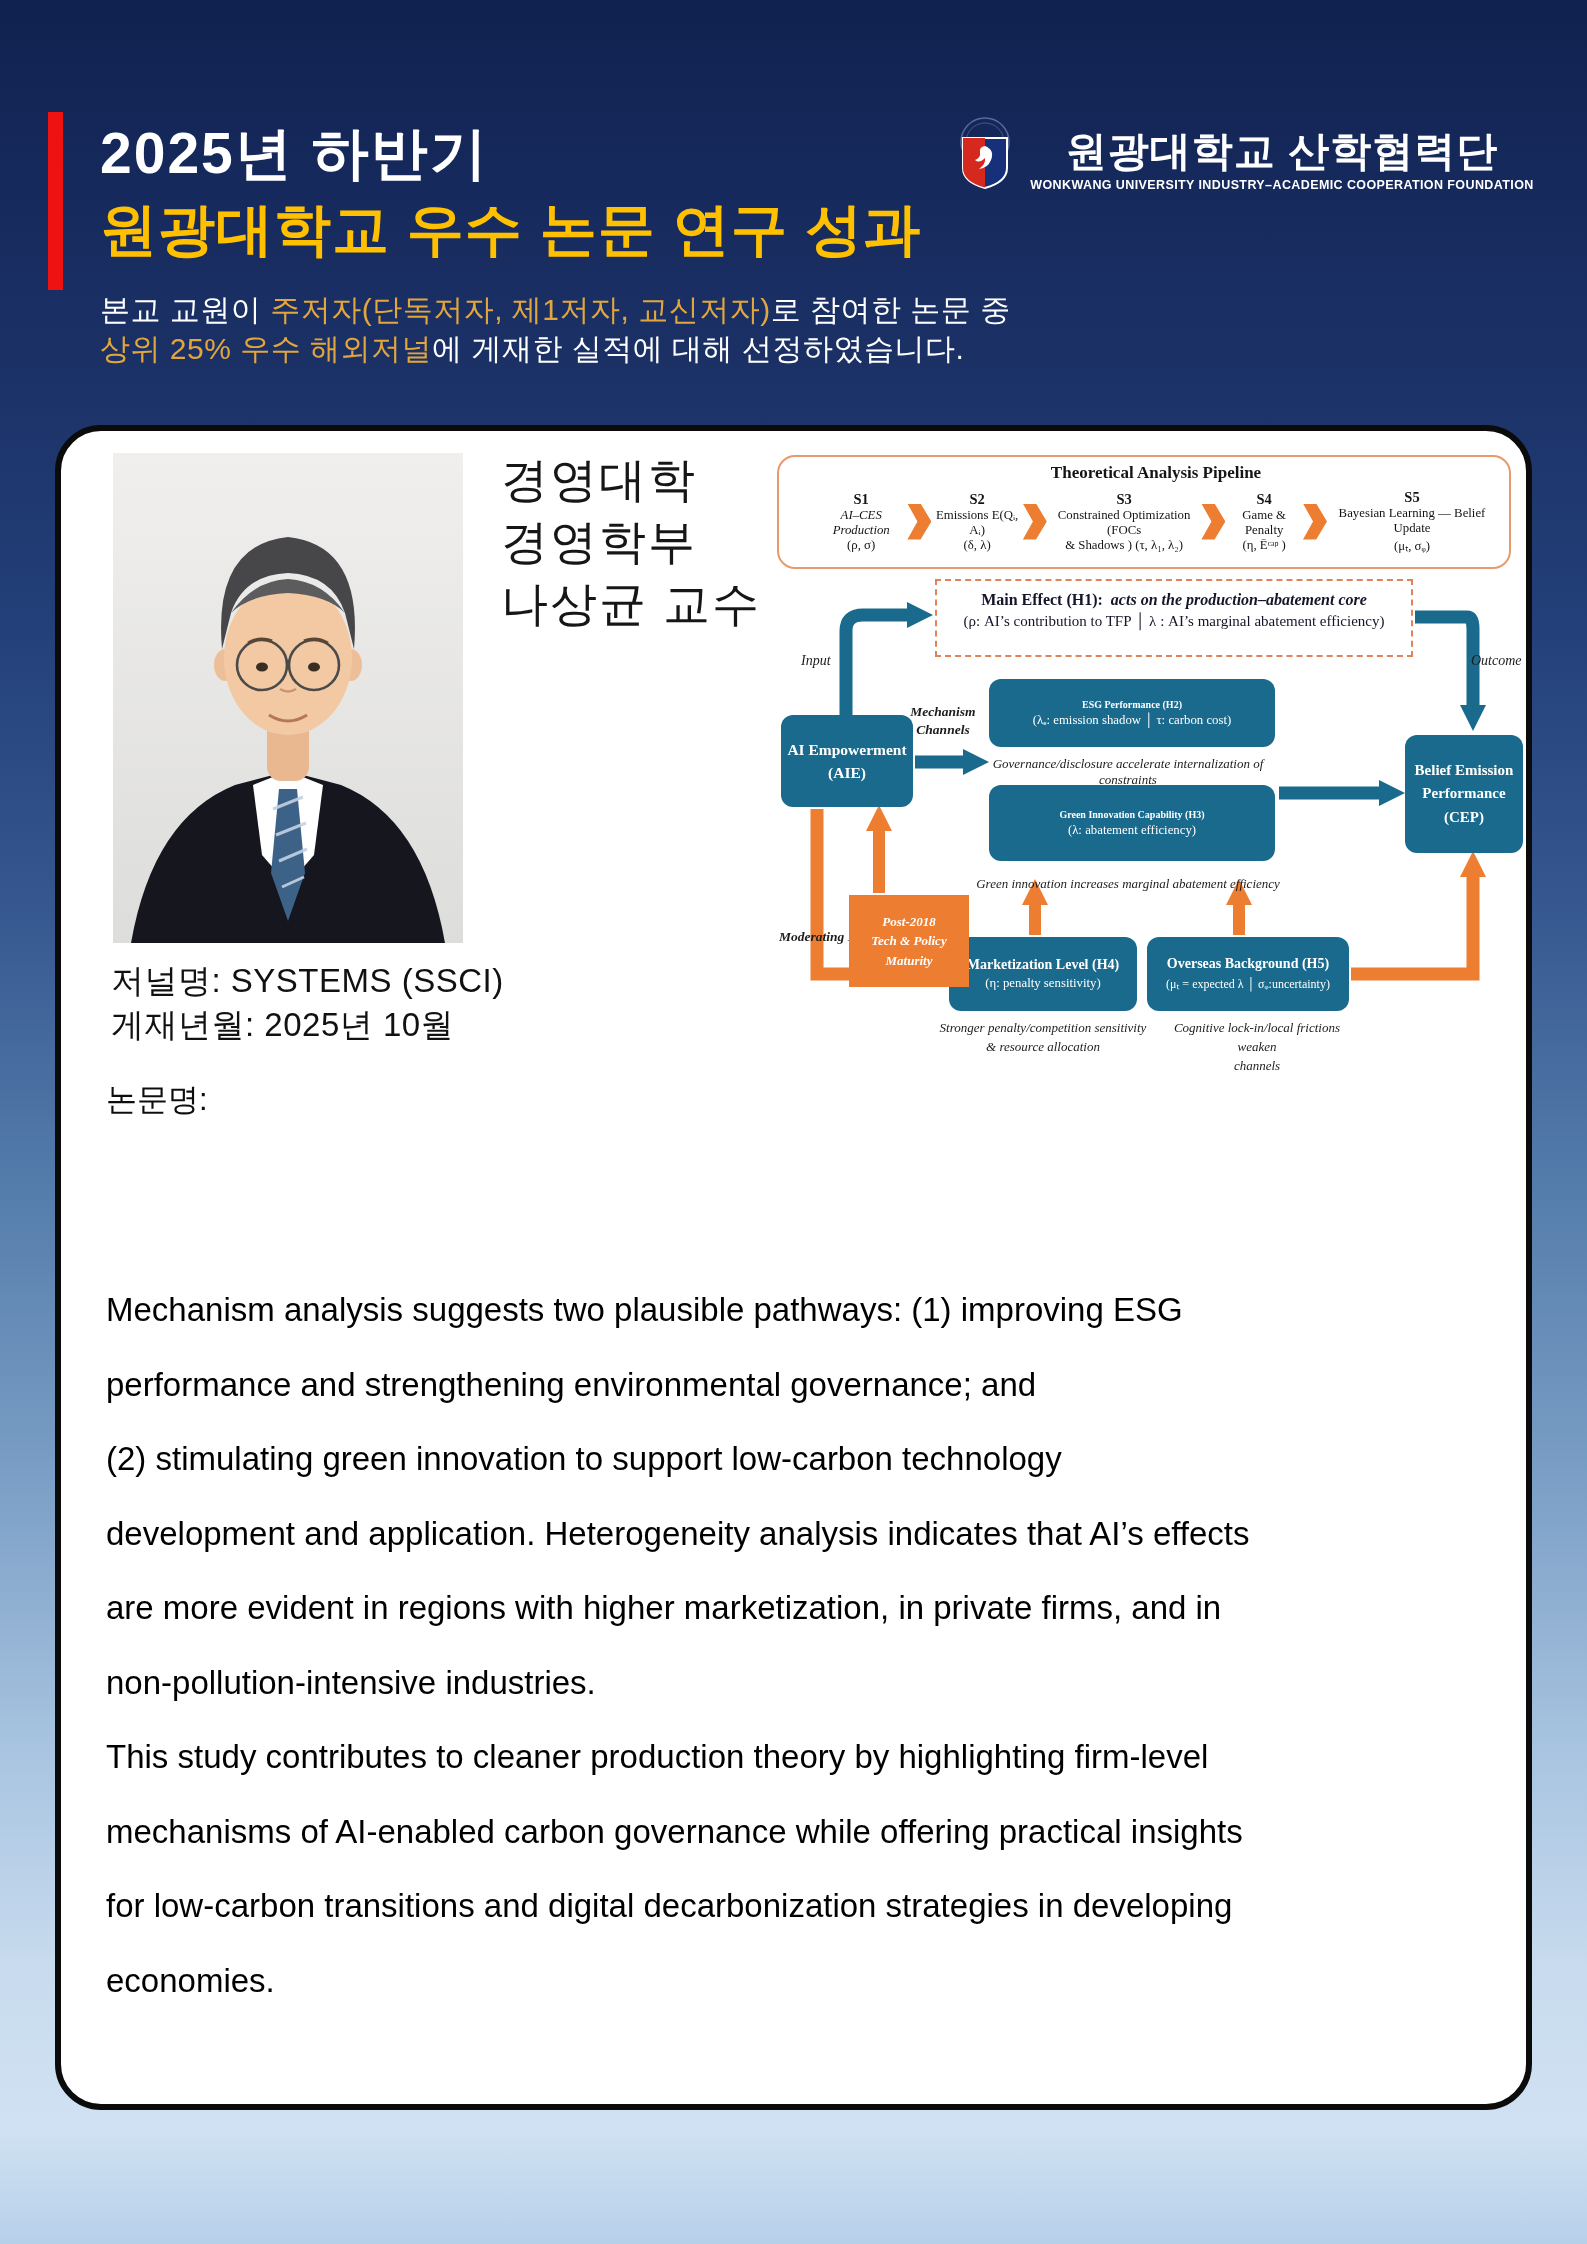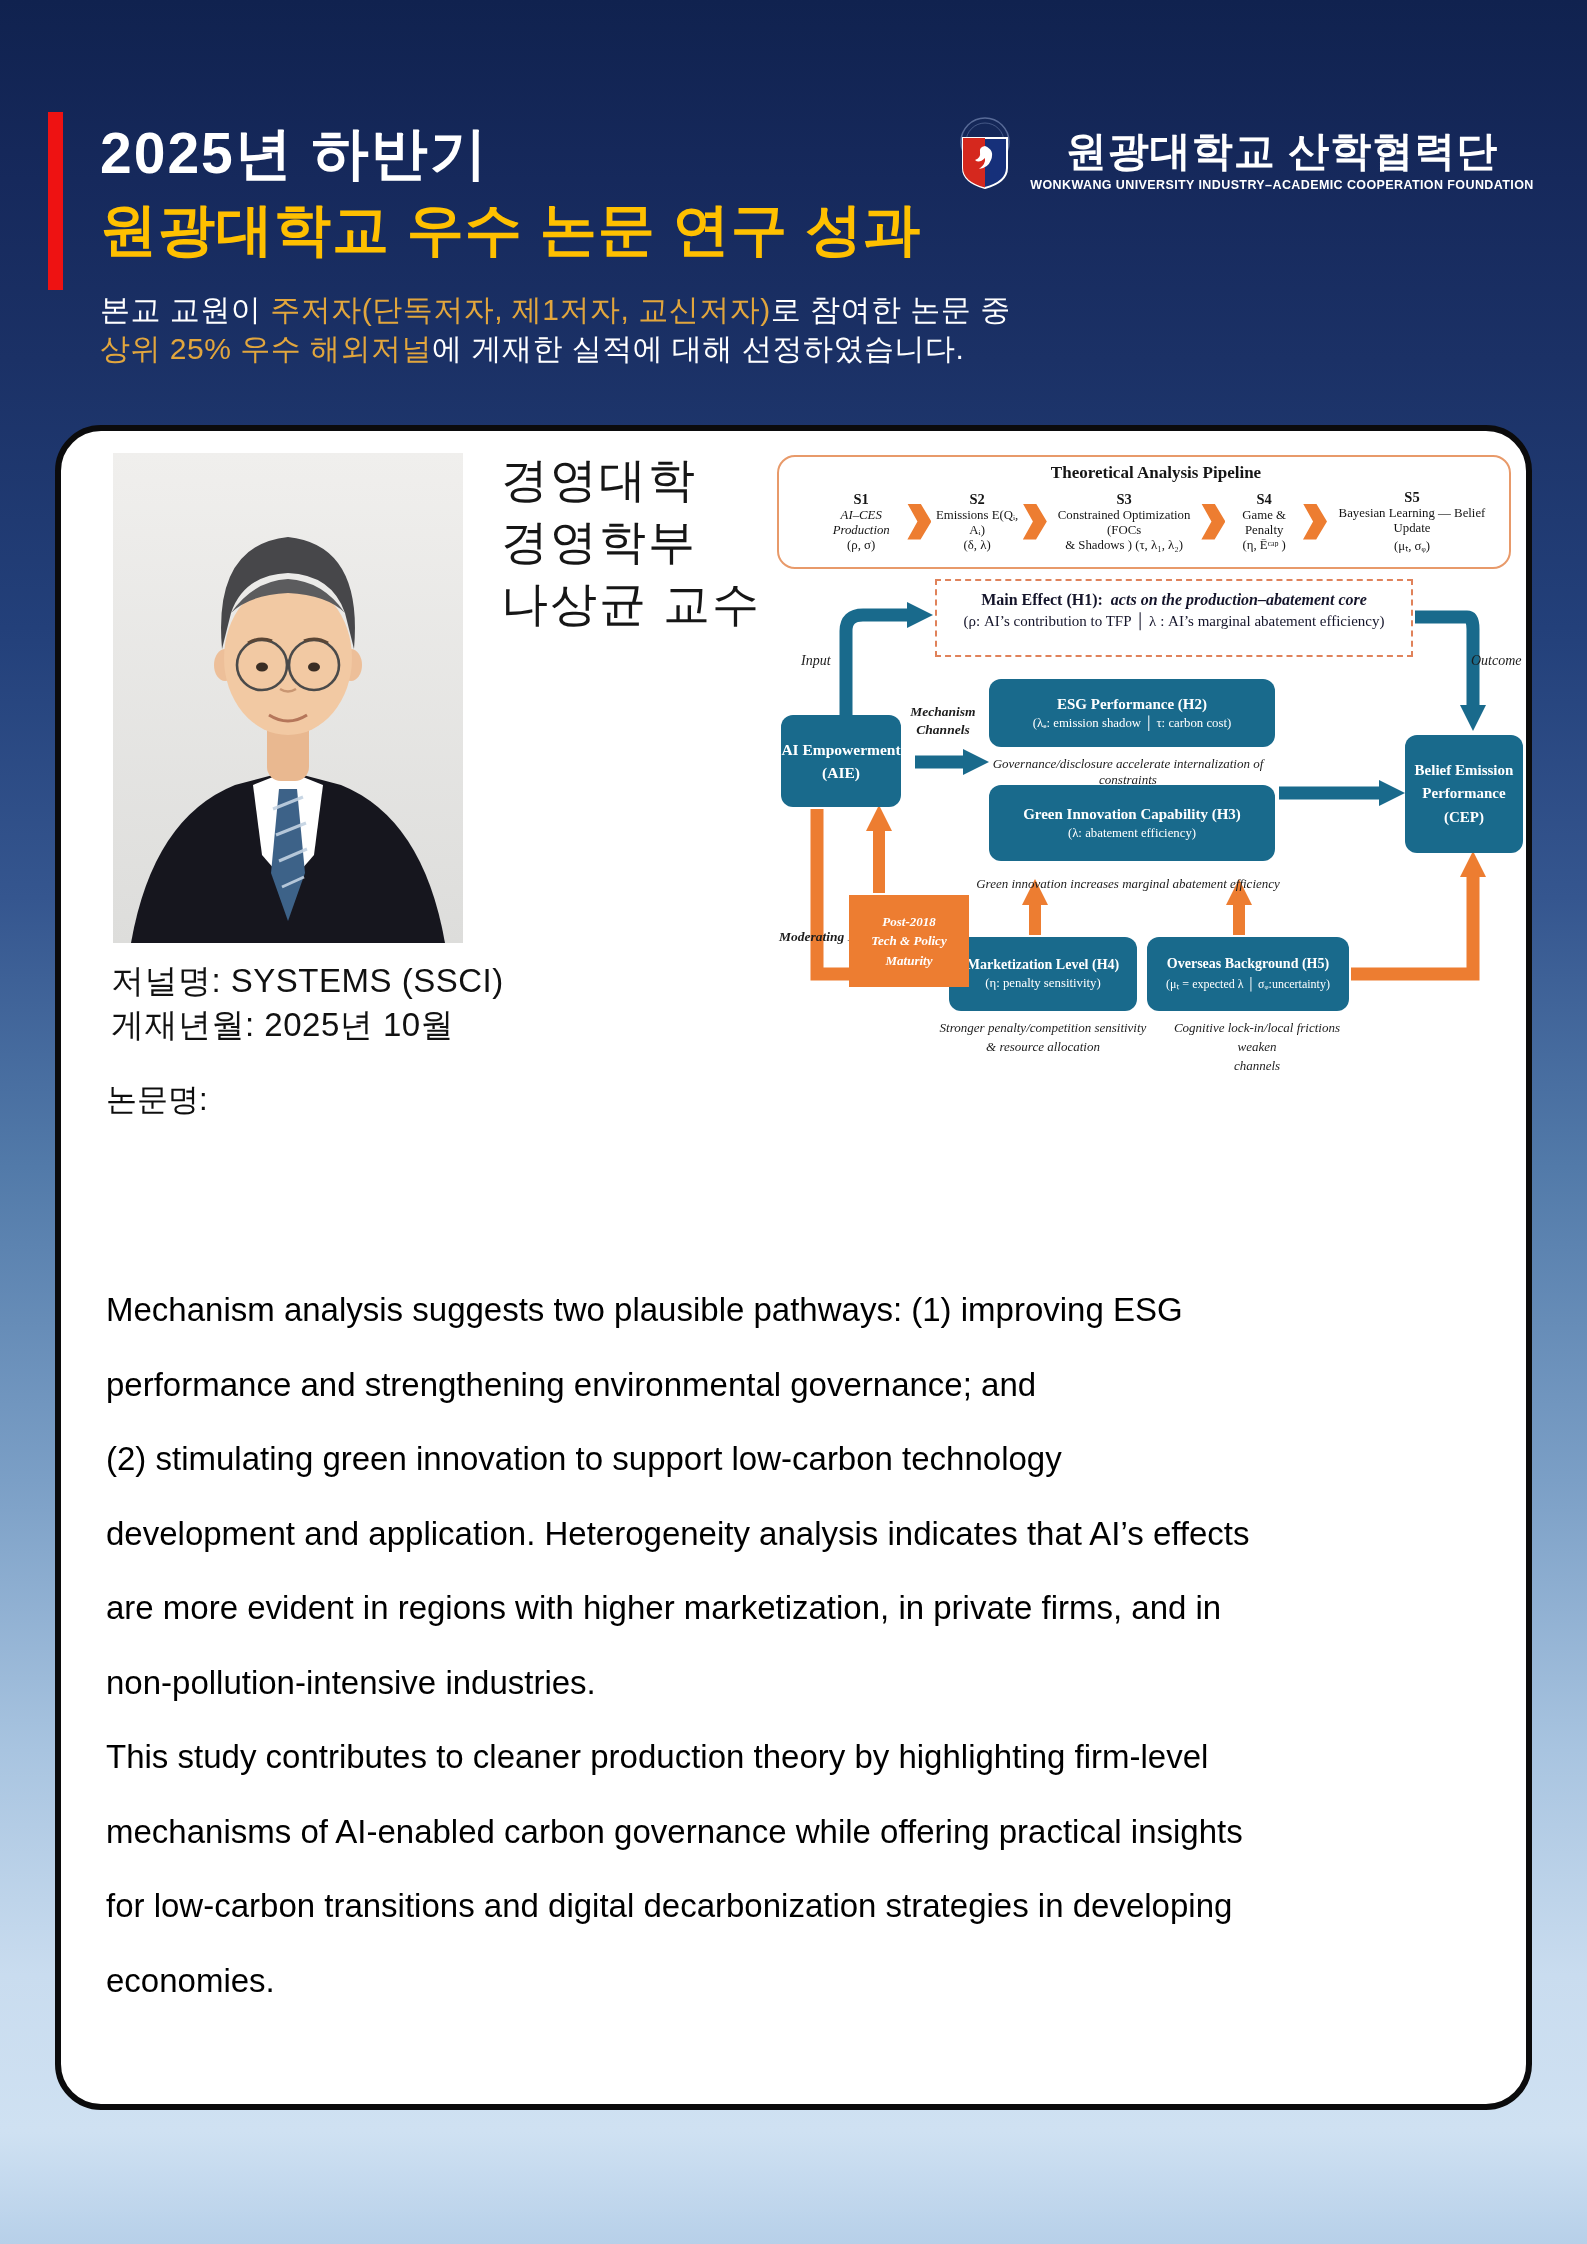--- a/index.html
+++ b/index.html
@@ -65,26 +65,26 @@
 
   .main-effect { left:162px; top:126px; width:478px; height:78px; background:#fff;
                  border:2.5px dashed #e0825a; text-align:center; color:#14142a; padding-top:10px; }
   .me-l1 { font-size:16px; } .me-l1 b { font-weight:700; }
   .me-it { font-style:italic; font-weight:700; }
   .me-l2 { font-size:15px; margin-top:4px; }
 
   .teal { background:#196a8c; color:#fff; border-radius:12px; text-align:center;
           display:flex; flex-direction:column; justify-content:center; }
   .esg   { left:216px; top:226px; width:286px; height:68px; }
-  .aie   { left:8px;  top:262px; width:120px; height:92px; font-size:15.5px; font-weight:700; line-height:1.5; }
+  .aie   { left:8px;  top:262px; width:132px; height:92px; font-size:15.5px; font-weight:700; line-height:1.5; }
   .green { left:216px; top:332px; width:286px; height:76px; }
   .cep   { left:632px; top:282px; width:118px; height:118px; font-size:15px; font-weight:700; line-height:1.55; }
   .h4box { left:176px; top:484px; width:188px; height:74px; }
   .h5box { left:374px; top:484px; width:202px; height:74px; }
-  .tt  { font-weight:700; font-size:15px; }
+  .tt  { font-weight:700; font-size:10px; }
   .ts  { font-size:12.8px; margin-top:3px; }
   .h4box .tt, .h5box .tt { font-size:14px; }
   .h5box .ts { font-size:12px; }
 
   .caption { position:absolute; z-index:2; font-style:italic; font-size:13px; color:#1c1c1c; text-align:center; }
   .gov-cap   { left:200px; top:303px; width:310px; }
   .green-cap { left:200px; top:423px; width:310px; }
   .h4-cap { left:156px; top:566px; width:228px; line-height:1.45; }
   .h5-cap { left:384px; top:566px; width:200px; line-height:1.45; }
 

